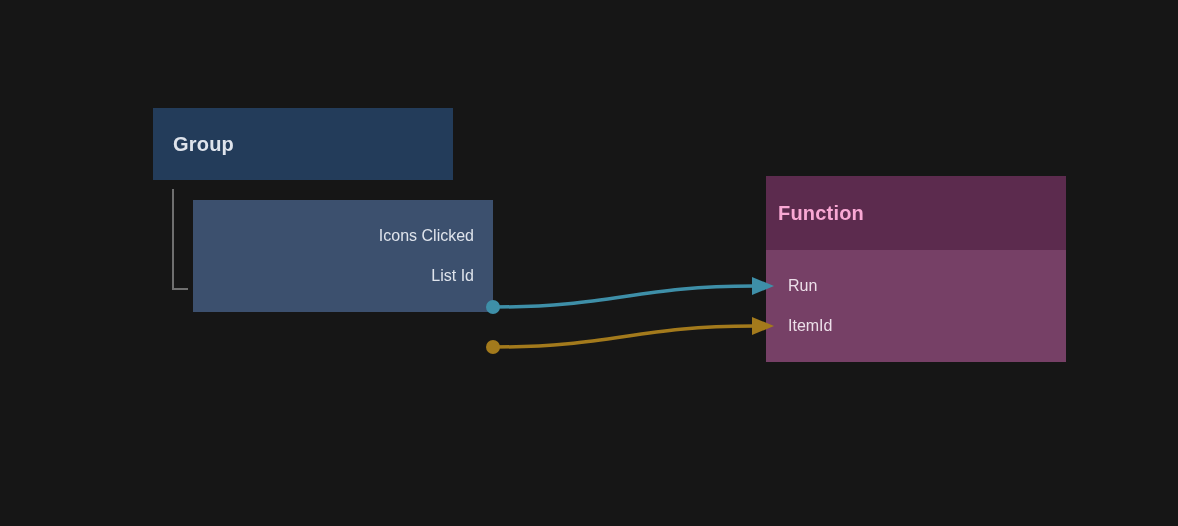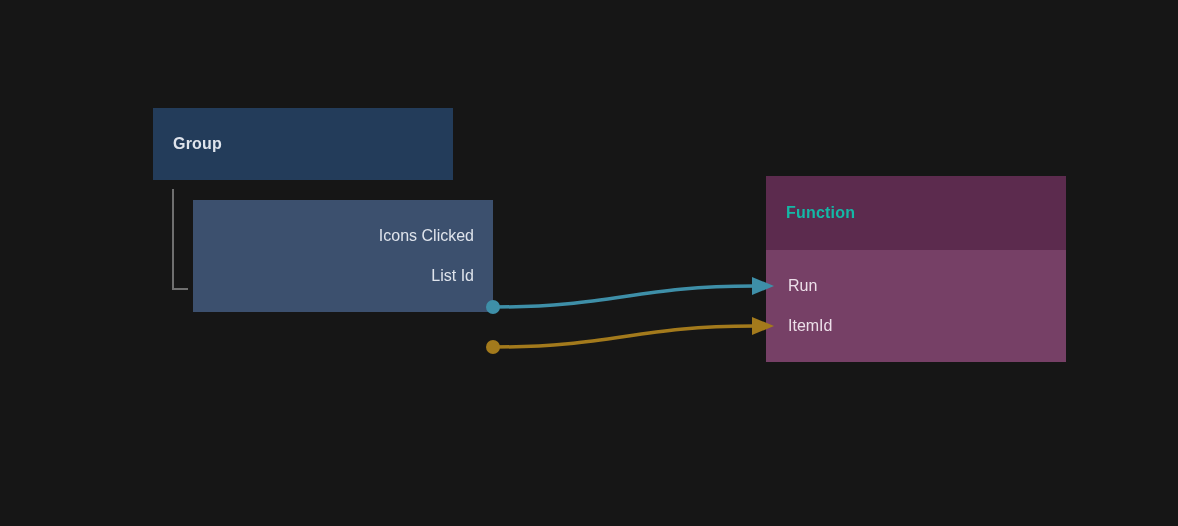--- a/index.html
+++ b/index.html
@@ -13,21 +13,21 @@
     position: relative;
     width: 1178px;
     height: 526px;
     background: #161616;
   }
   .node { position: absolute; }
   .node-header {
     display: flex;
     align-items: center;
     font-weight: 600;
-    font-size: 16px;
+    font-size: 20px;
     letter-spacing: 0.2px;
     color: #dfe4ec;
   }
   
   .group-node {
     left: 153px; top: 108px;
     width: 300px; height: 72px;
     background: #233c5a;
   }
   .group-node .node-header { height: 72px; padding-left: 20px; }
@@ -47,21 +47,21 @@
     height: 40px;
     display: flex;
     align-items: center;
     font-size: 16px;
     color: #dfe4ec;
   }
   .port-row.out { justify-content: flex-end; padding-right: 19px; }
   .port-row.in  { justify-content: flex-start; padding-left: 22px; }
   
   .function-node { left: 766px; top: 176px; width: 300px; }
-  .function-node .node-header { height: 74px; padding-left: 20px; background: #5c2b4e; color: #14b8a6; }
+  .function-node .node-header { height: 74px; padding-left: 12px; background: #5c2b4e; color: #f9a8d4; }
   .function-node .node-body { height: 112px; background: #764066; padding-top: 16px; }
   .function-node .port-row { color: #ecdfe9; }
   
   svg.wires {
     position: absolute;
     left: 0; top: 0;
     width: 1178px; height: 526px;
     z-index: 5;
   }
 </style>

